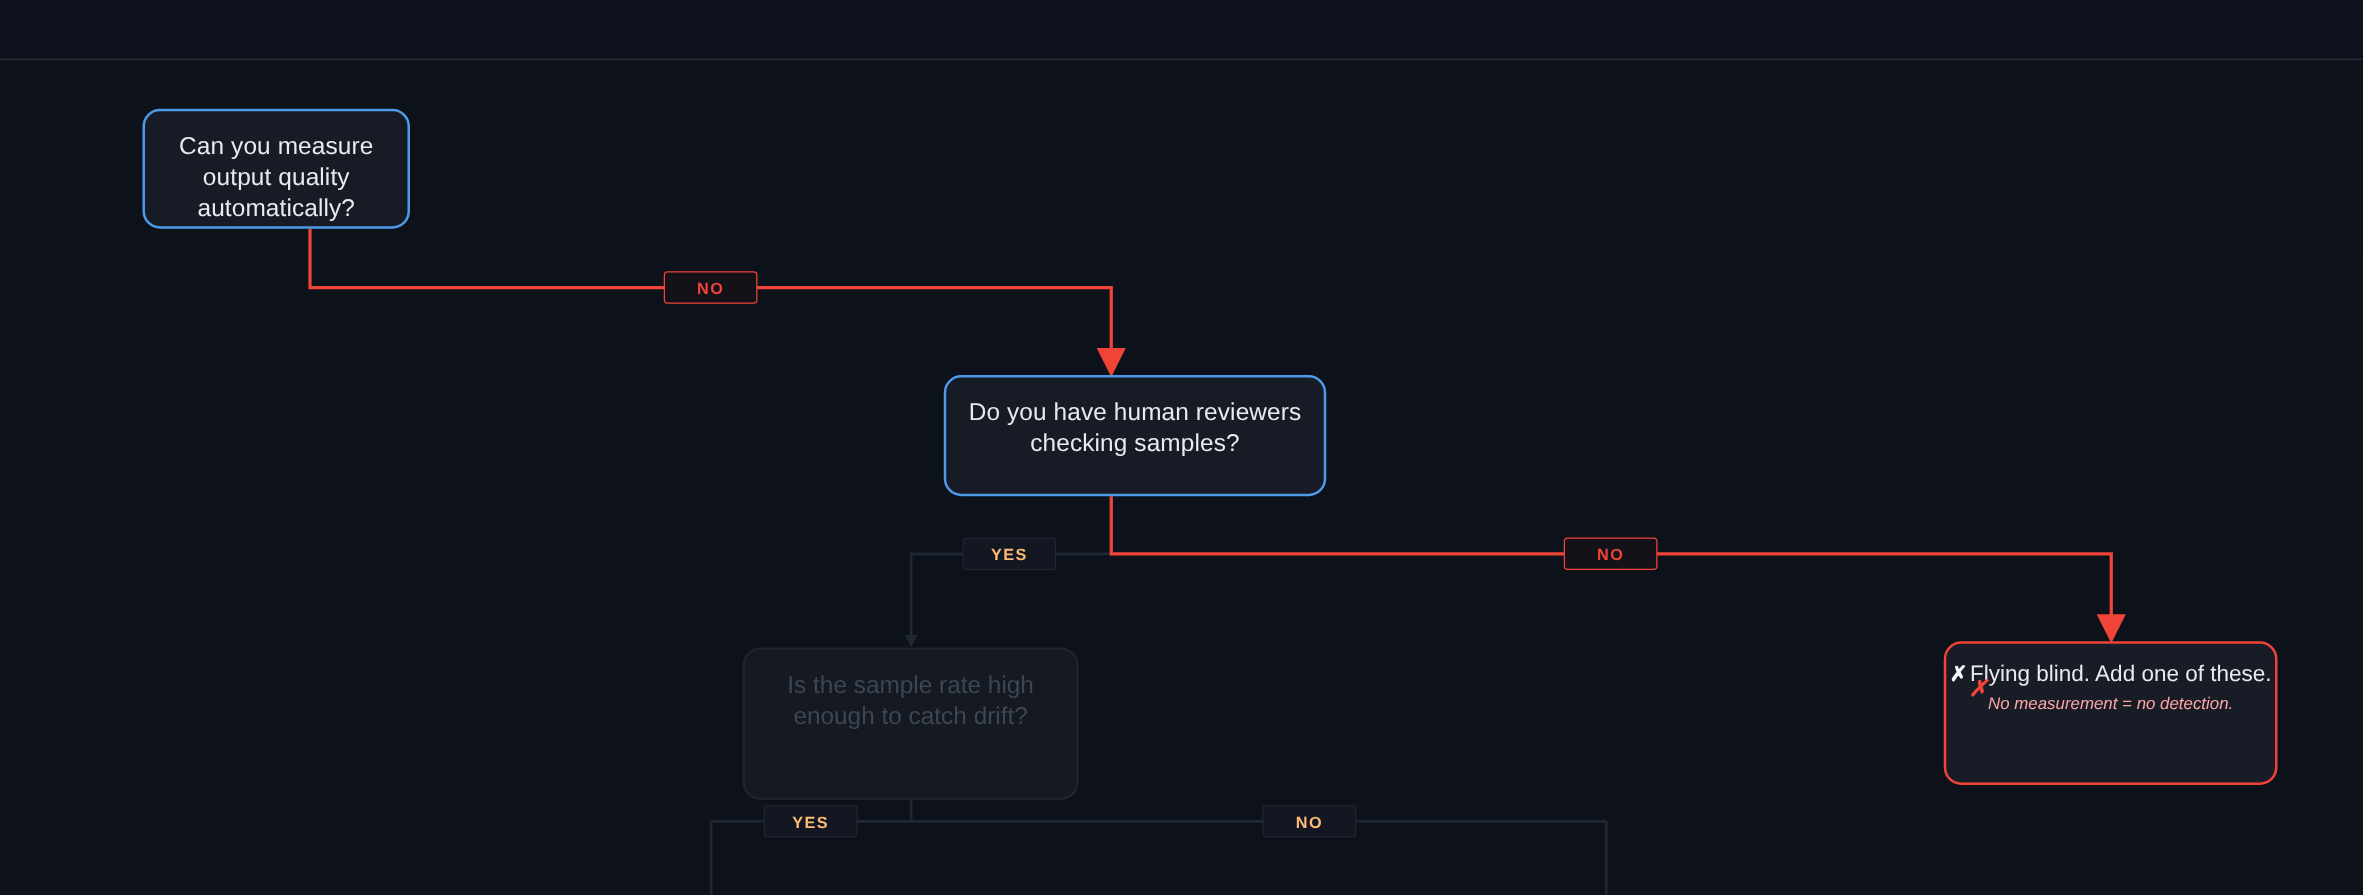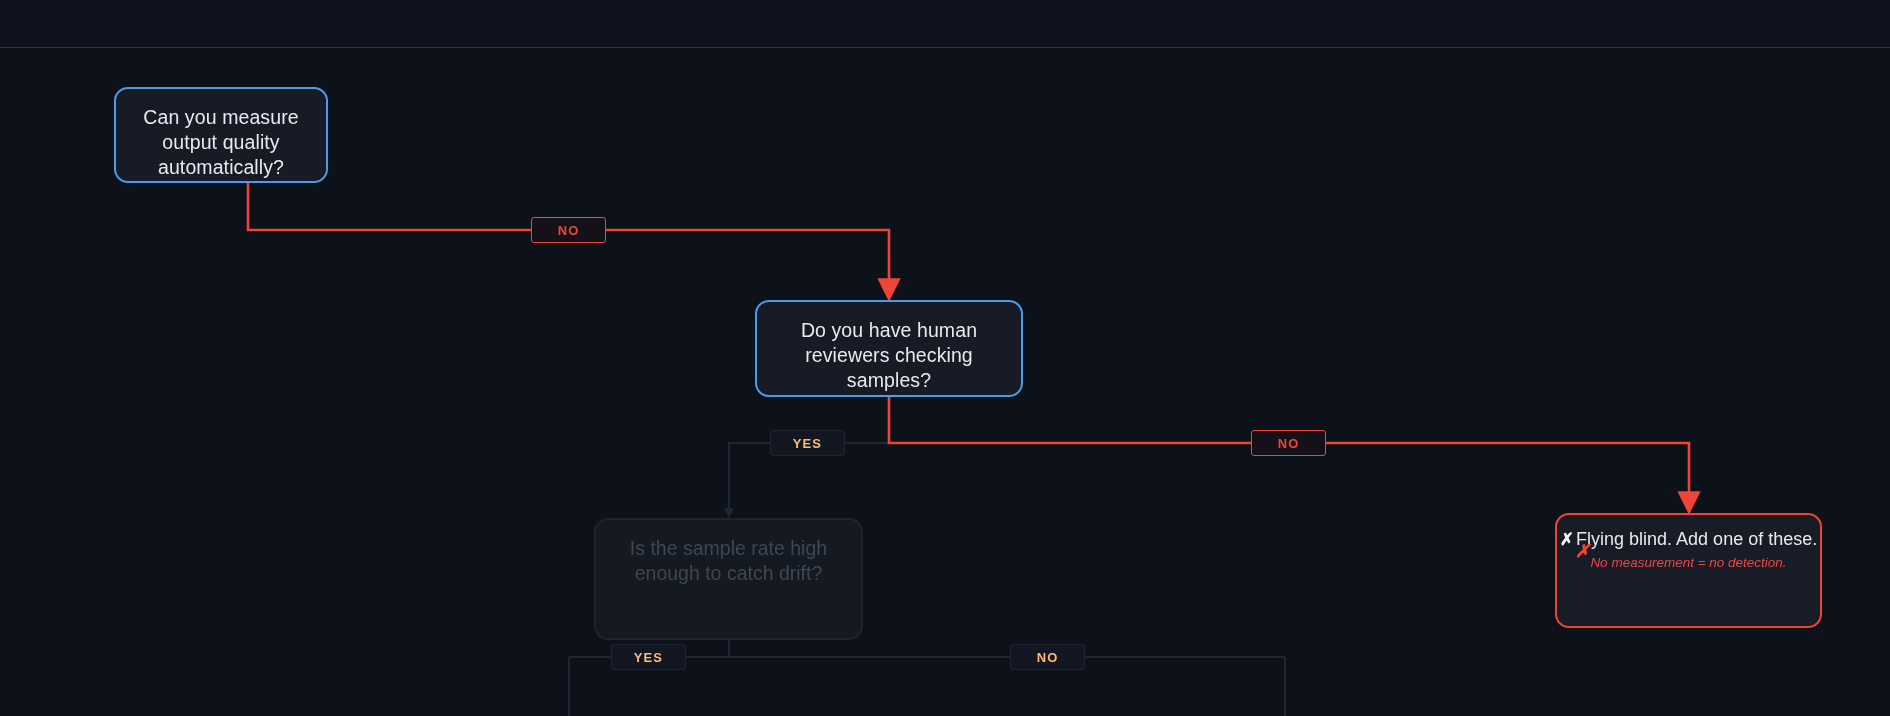--- a/index.html
+++ b/index.html
@@ -109,21 +109,21 @@
     text-align: center;
     white-space: nowrap;
   }
   .terminal-title .inline-x {
     color: #f2f4f7;
     font-weight: 700;
     font-size: 17px;
     margin-right: 2px;
   }
   .terminal-sub {
-    color: #ef4444;
+    color: #fca5a5;
     font-size: 13.5px;
     line-height: 18px;
     font-style: italic;
     text-align: center;
     margin-top: 3px;
     white-space: nowrap;
   }
   .badge-x {
     position: absolute;
     left: 18px;
@@ -183,21 +183,21 @@
 
       <path d="M889,349 L889,395 L1689,395 L1689,455" fill="none" stroke="#f04438" stroke-width="2.6" marker-end="url(#arrow-red)"></path>
 
       <path d="M729,567 L729,609 M569,609 L1285,609 M569,609 L569,668 M1285,609 L1285,668" fill="none" stroke="#1f2735" stroke-width="2.2"></path>
     </svg>
 
     <div class="node question" style="left:114px; top:39px; width:214px; height:96px;">
       <div class="node-text">Can you measure output quality automatically?</div>
     </div>
 
-    <div class="node question" style="left:755px; top:252px; width:268px; height:97px;">
+    <div class="node question" style="left:755px; top:252px; width:306px; height:97px;">
       <div class="node-text">Do you have human reviewers checking samples?</div>
     </div>
 
     <div class="node dim" style="left:594px; top:470px; width:269px; height:122px;">
       <div class="node-text">Is the sample rate high enough to catch drift?</div>
     </div>
 
     <div class="node terminal-bad" style="left:1555px; top:465px; width:267px; height:115px;">
       <span class="badge-x">✗</span>
       <div class="terminal-title">

